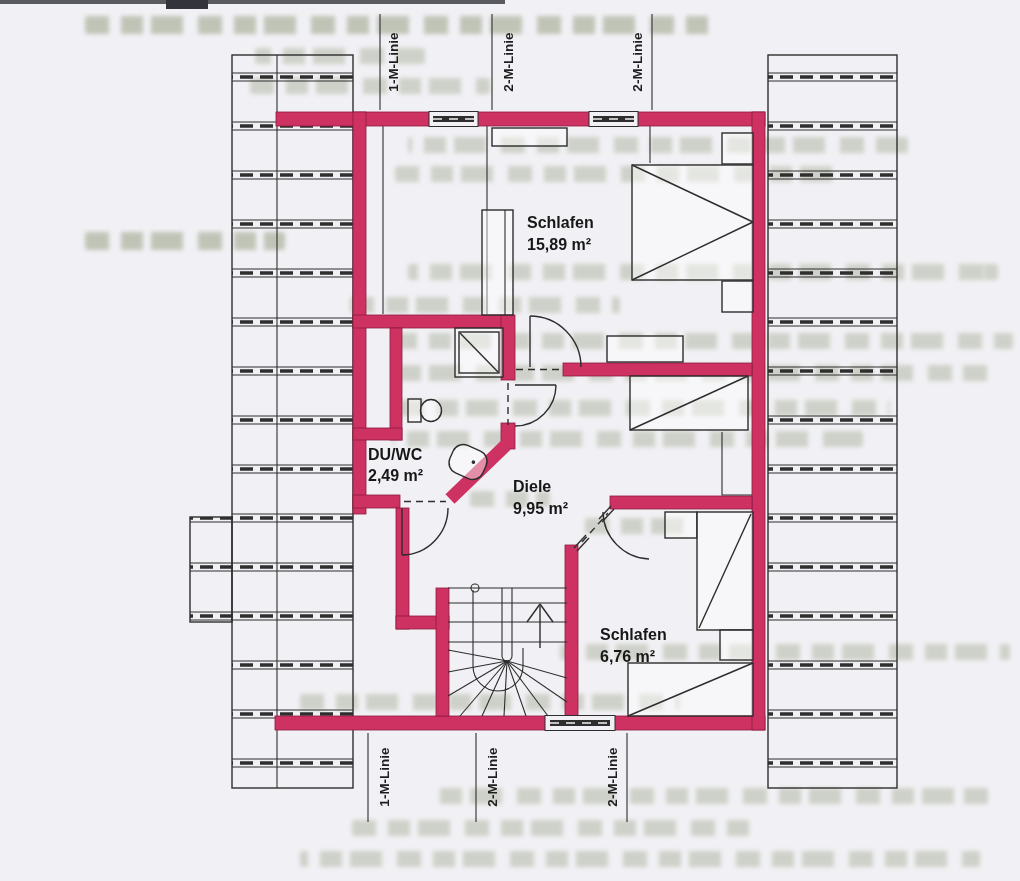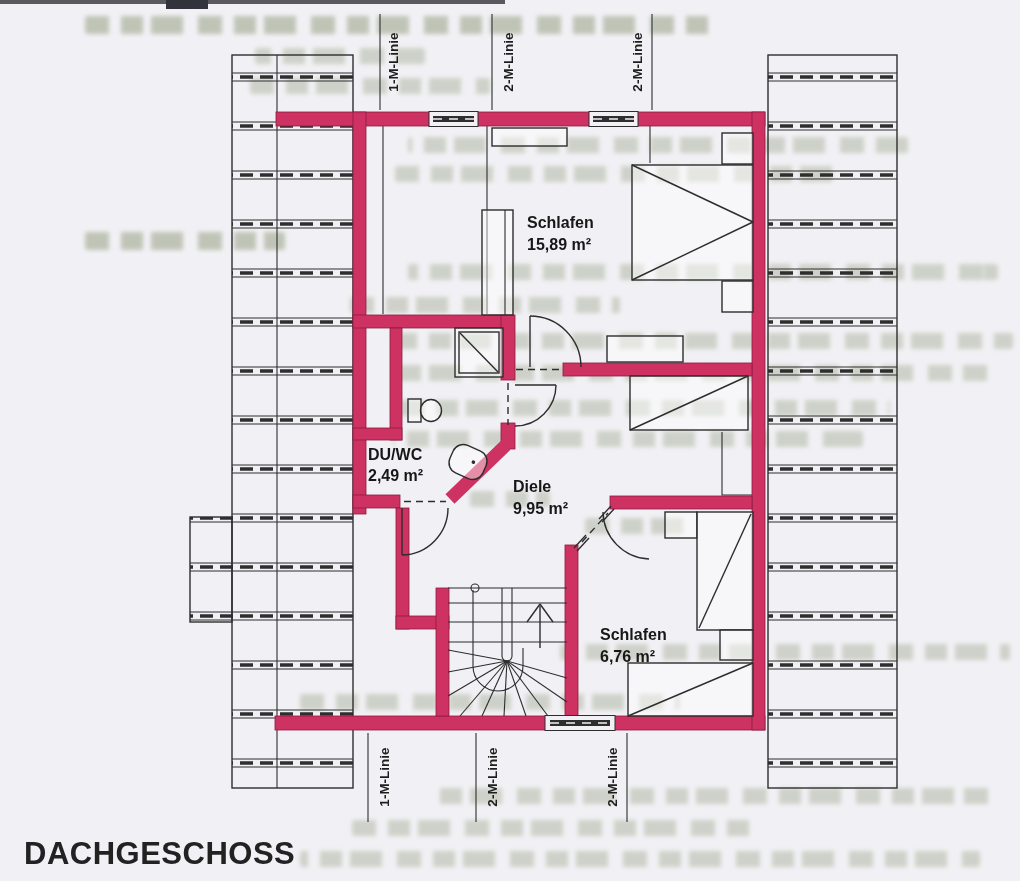--- a/index.html
+++ b/index.html
@@ -233,14 +233,13 @@
       <text class="room" x="527" y="250">15,89 m²</text>
       <text class="room" x="368" y="460">DU/WC</text>
       <text class="room" x="368" y="481">2,49 m²</text>
       <text class="room" x="513" y="492">Diele</text>
       <text class="room" x="513" y="514">9,95 m²</text>
       <text class="room" x="600" y="640">Schlafen</text>
       <text class="room" x="600" y="662">6,76 m²</text>
     </g>
   </svg>
 
-  <div class="title">DACHGESCHOSS</div>
 </div>
 
 </body></html>

